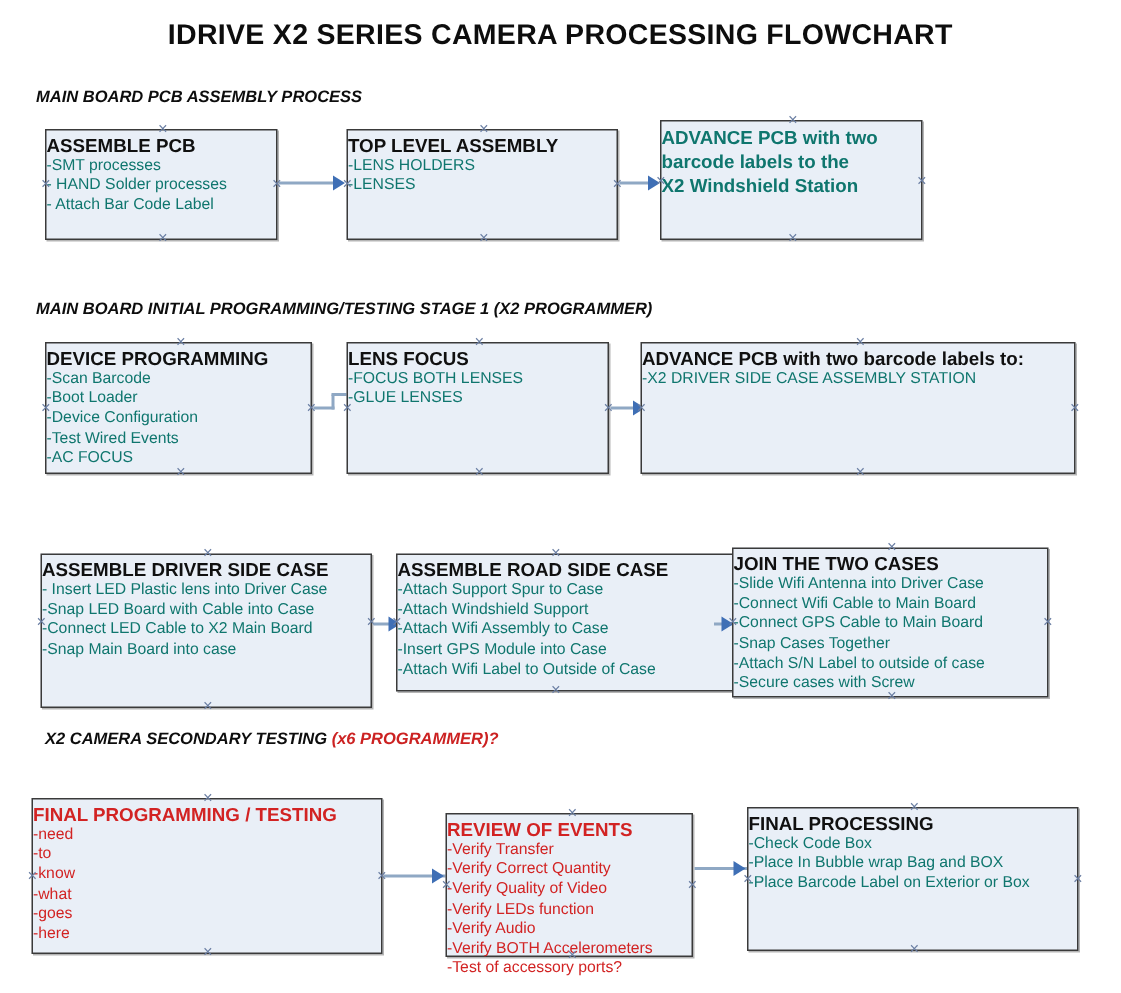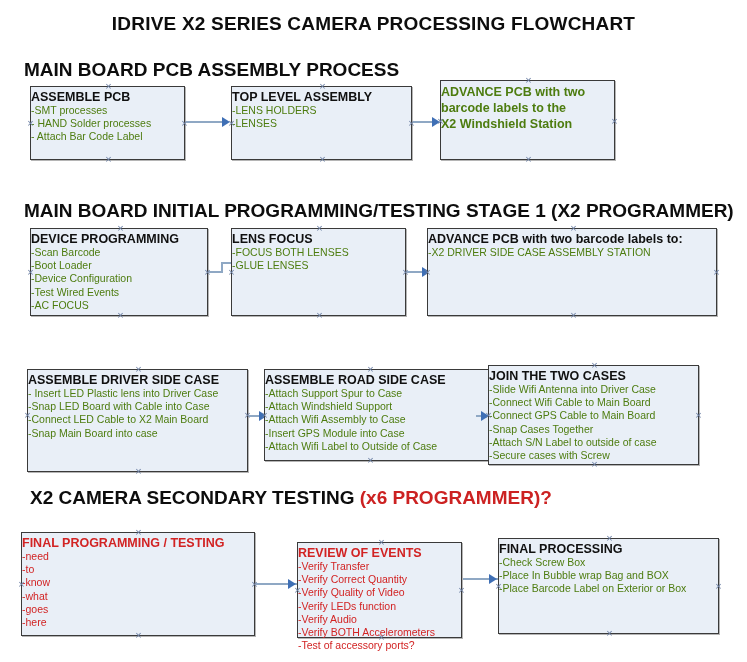--- a/index.html
+++ b/index.html
@@ -14,41 +14,41 @@
 
   .doc-title{
     position:absolute;left:0;top:13px;width:747px;
     text-align:center;
     font-size:19px;font-weight:bold;letter-spacing:.2px;
     color:#0d0d0d;
   }
 
   .section-head{
     position:absolute;
-    font-size:19px;font-weight:bold;
-    color:#0d0d0d;white-space:nowrap;
+    font-size:11px;font-weight:bold;
+    color:#0d0d0d;white-space:nowrap;font-style:italic;
   }
   .section-head .accent{color:#cc2222;}
 
   
   .box{
     position:absolute;
     background:#e9eff7;
     border:1.5px solid #3a3a3a;
     box-sizing:border-box;
     box-shadow:1px 1px 0 rgba(90,90,90,.45);
     padding:3px 4px 2px 0;
     overflow:visible;
   }
   .box .b-title{
     font-size:12.5px;font-weight:bold;line-height:14px;
     color:#101010;white-space:nowrap;
   }
   .box .b-line{
-    font-size:10.5px;line-height:13.2px;color:#4d7c0f;
+    font-size:10.5px;line-height:13.2px;color:#0f766e;
     white-space:nowrap;
   }
   .box.bold-body .b-line{font-size:12.5px;font-weight:bold;line-height:16px;}
   .box.red .b-title{color:#d22323;}
   .box.red .b-line{color:#d22323;}
   .box.clip-overflow{overflow:visible;}
 
   
   .conn{position:absolute;height:2px;background:#8fa8c4;}
   .conn-v{position:absolute;width:2px;background:#8fa8c4;}
@@ -240,21 +240,21 @@
     <span class="xh" style="left:79px;bottom:-5px;"></span>
     <span class="xh" style="left:-5px;top:43px;"></span>
     <span class="xh" style="right:-5px;top:43px;"></span>
   </div>
 
   <div class="conn" style="left:463px;top:578px;width:36px;"></div>
   <div class="arrowhead" style="left:489px;top:574px;"></div>
 
   <div class="box" style="left:498px;top:538px;width:221px;height:96px;">
     <div class="b-title">FINAL PROCESSING</div>
-    <div class="b-line"> -Check Screw Box</div>
+    <div class="b-line"> -Check Code Box</div>
     <div class="b-line">-Place In Bubble wrap Bag and BOX</div>
     <div class="b-line">-Place Barcode Label on Exterior or Box</div>
     <span class="xh" style="left:106px;top:-5px;"></span>
     <span class="xh" style="left:106px;bottom:-5px;"></span>
     <span class="xh" style="left:-5px;top:43px;"></span>
     <span class="xh" style="right:-5px;top:43px;"></span>
   </div>
 
 </div>
 

